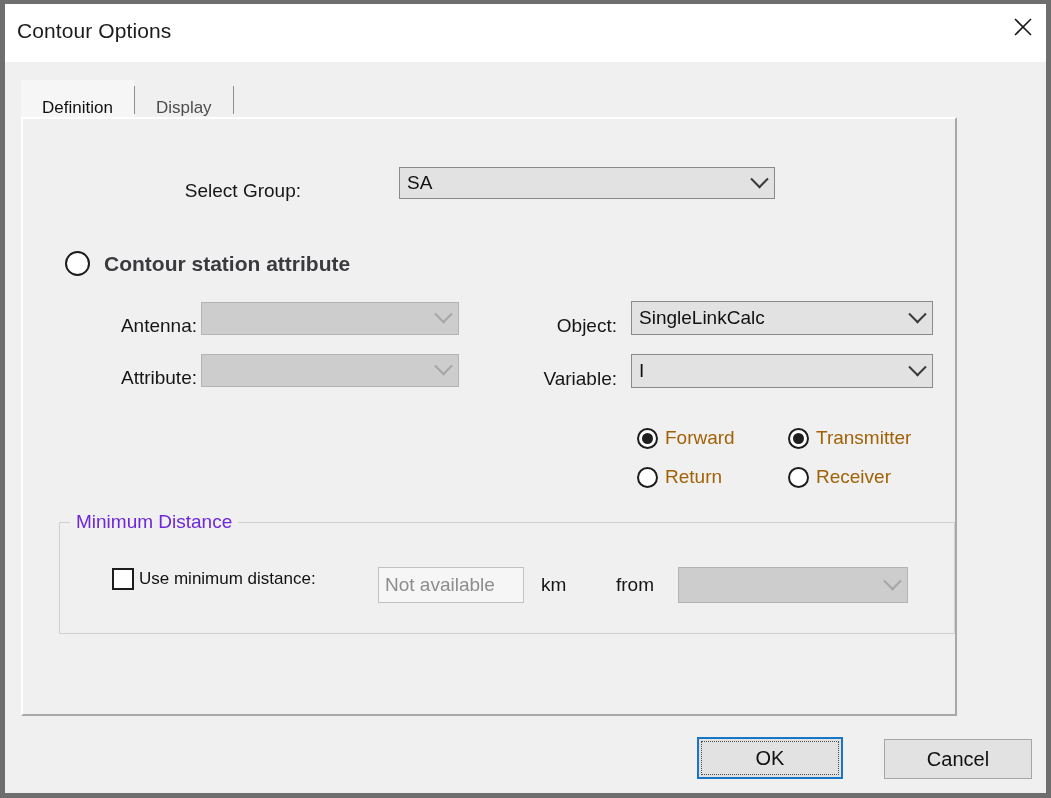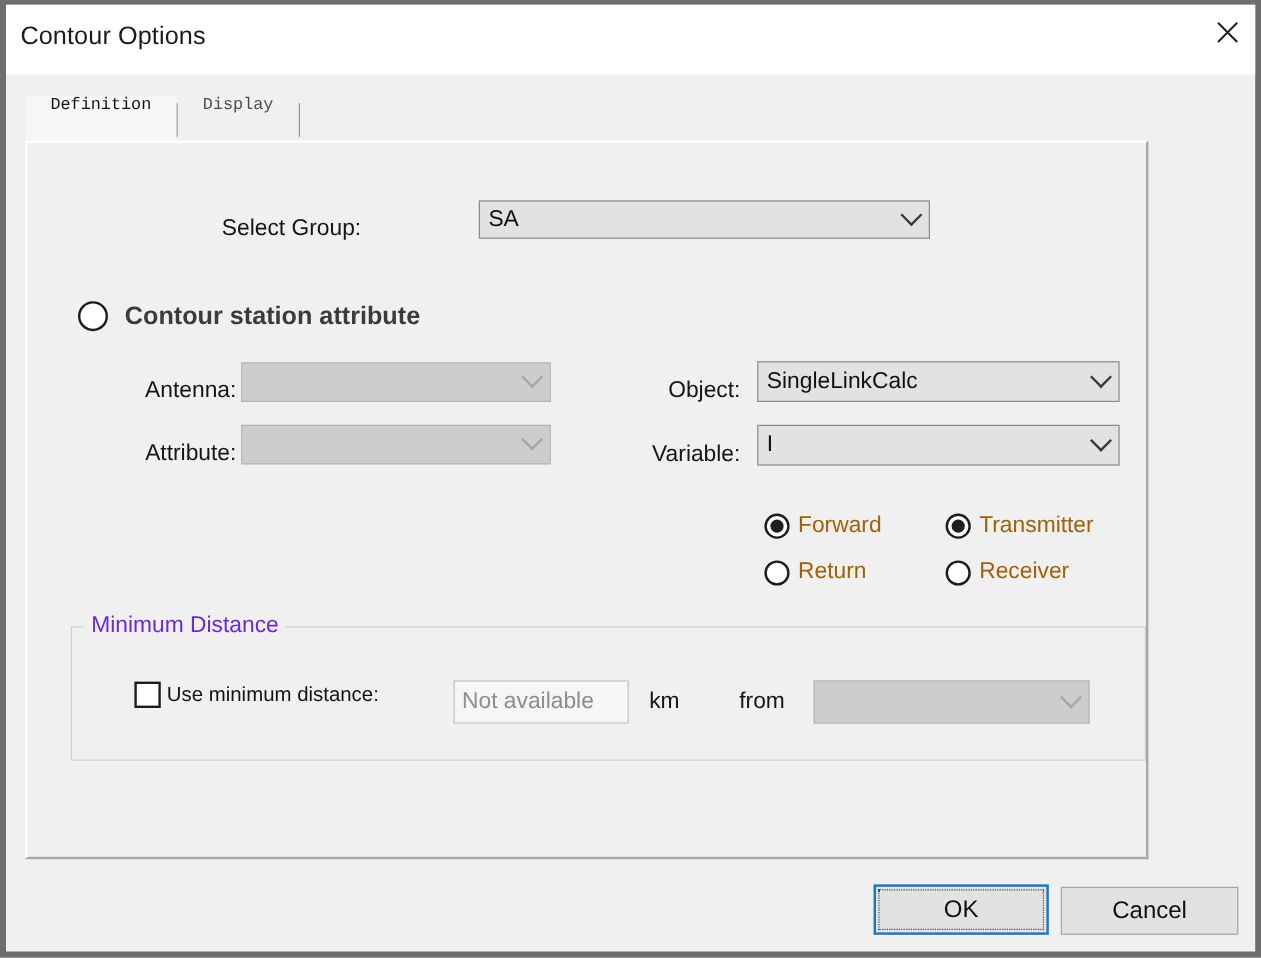--- a/index.html
+++ b/index.html
@@ -62,28 +62,27 @@
     position: absolute;
     left: 16px;
     top: 76px;
     height: 38px;
     display: flex;
     align-items: stretch;
   }
   .tab {
     position: relative;
     display: flex;
-    align-items: flex-start;
+    align-items: flex-end;
     padding: 0 21px;
-    font-size: 14px;
+    font-size: 17px;
     color: #4d4d4d;
     background: transparent;
     cursor: default;
     white-space: nowrap;
-    font-family: Liberation Mono, monospace;
   }
   .tab.active {
     color: #121212;
     background: #f6f6f6;
   }
   .tab-sep {
     width: 1px;
     background: #8f8f8f;
     margin: 6px 0 4px 0;
   }
@@ -399,21 +398,21 @@
       <div class="combo disabled" style="left:618px; top:44px; width:230px; height:36px;">
         <span class="combo-value"></span>
         <span class="combo-arrow">
             <i class="chev"></i>
           </span>
       </div>
     </div>
 
   </div>
 
-  <div class="dlg-button" id="ok-button" style="left:692px; top:733px; width:146px; height:42px;margin-left:31px;">
+  <div class="dlg-button" id="ok-button" style="left:692px; top:733px; width:146px; height:42px;">
     <span class="focus-ring"></span>
     <span>OK</span>
   </div>
   <div class="dlg-button" id="cancel-button" style="left:879px; top:735px; width:148px; height:40px;">
     <span>Cancel</span>
   </div>
 
 </div>
 
 </body></html>

